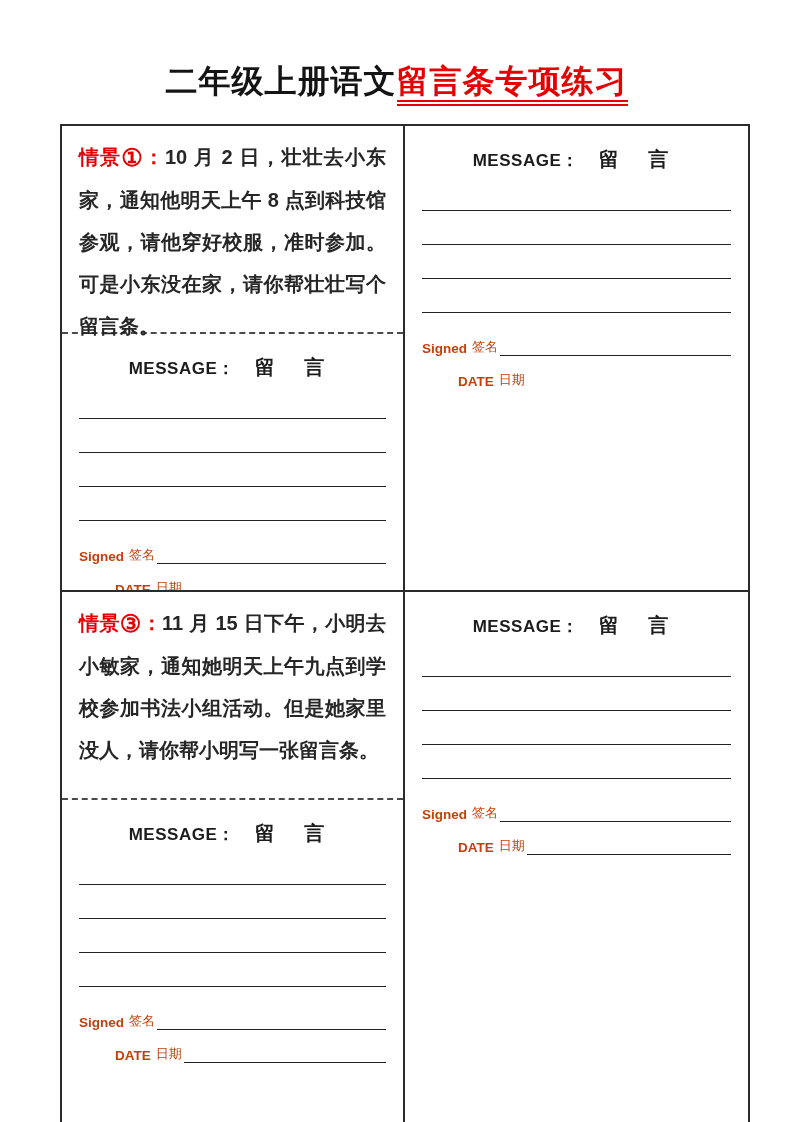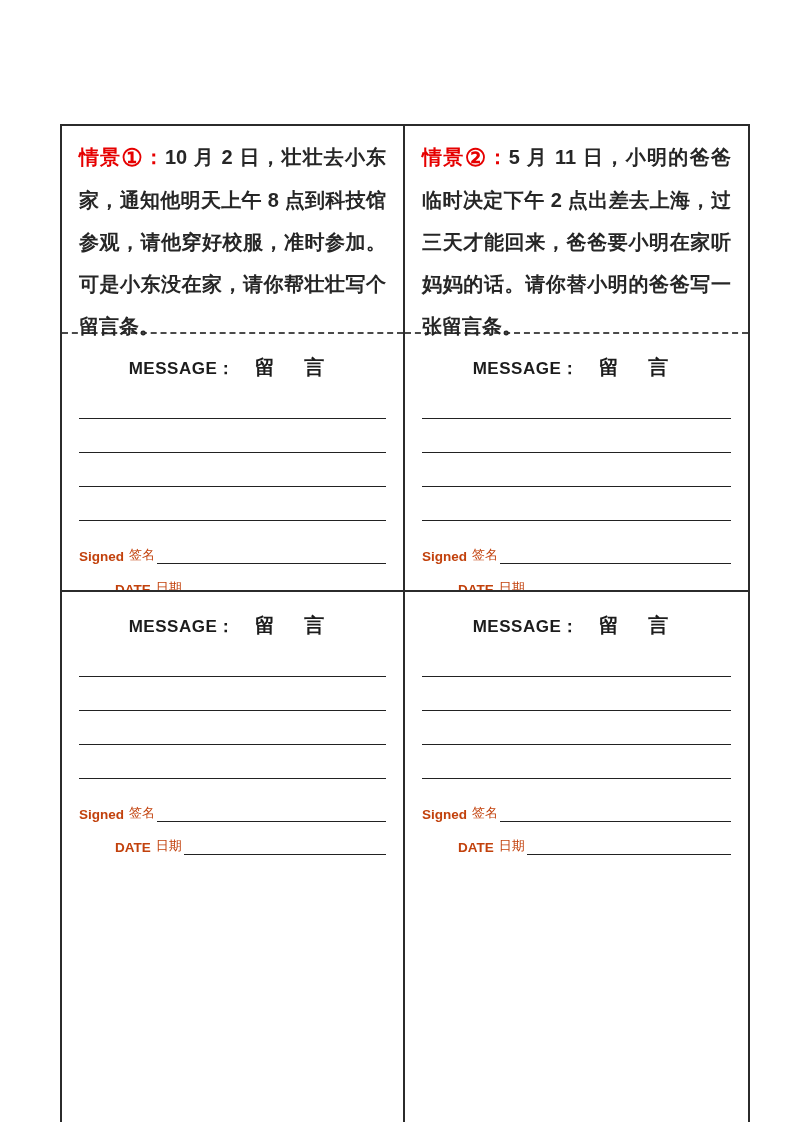--- a/index.html
+++ b/index.html
@@ -37,20 +37,21 @@
   .sign-row.date { margin-top:15px;margin-left:36px; }
   .sign-en { font-weight:bold; font-size:13.5px; }
   .sign-cn { font-size:13px; margin-left:5px; }
   .fill-line { flex:1; border-bottom:1.4px solid #222222; height:2px; margin-left:2px; }
 </style>
 </head>
 <body>
 
 <div class="page">
 
+  <h1 class="title"><span>二年级上册语文</span><span class="red-part">留言条专项练习</span></h1>
 
   <div class="sheet">
 
     <section class="cell left toprow">
       <div class="scenario"><span class="scn-label">情景<span class="circled">①</span>：</span><span>10 月 2 日，壮壮去小东家，通知他明天上午 8 点到科技馆参观，请他穿好校服，准时参加。可是小东没在家，请你帮壮壮写个留言条。</span></div>
       <div class="message">
         <div class="msg-title">
           <span class="msg-en">MESSAGE：</span><span class="msg-cn">留 言</span>
         </div>
         <div class="rule first"></div>
@@ -64,21 +65,20 @@
         </div>
         <div class="sign-row date">
           <span class="sign-en">DATE</span>
           <span class="sign-cn">日期</span>
 
         </div>
       </div>
     </section>
 
     <section class="cell toprow">
-      <div class="scenario"><span class="scn-label">情景<span class="circled">②</span>：</span><span>5 月 11 日，小明的爸爸临时决定下午 2 点出差去上海，过三天才能回来，爸爸要小明在家听妈妈的话。请你替小明的爸爸写一张留言条。</span></div>
       <div class="message">
         <div class="msg-title">
           <span class="msg-en">MESSAGE：</span><span class="msg-cn">留 言</span>
         </div>
         <div class="rule first"></div>
         <div class="rule"></div>
         <div class="rule"></div>
         <div class="rule"></div>
         <div class="sign-row">
           <span class="sign-en">Signed</span>
@@ -87,20 +87,21 @@
         </div>
         <div class="sign-row date">
           <span class="sign-en">DATE</span>
           <span class="sign-cn">日期</span>
 
         </div>
       </div>
     </section>
 
     <section class="cell left">
+      <div class="scenario"><span class="scn-label">情景<span class="circled">③</span>：</span><span>11 月 15 日下午，小明去小敏家，通知她明天上午九点到学校参加书法小组活动。但是她家里没人，请你帮小明写一张留言条。</span></div>
       <div class="message">
         <div class="msg-title">
           <span class="msg-en">MESSAGE：</span><span class="msg-cn">留 言</span>
         </div>
         <div class="rule first"></div>
         <div class="rule"></div>
         <div class="rule"></div>
         <div class="rule"></div>
         <div class="sign-row">
           <span class="sign-en">Signed</span>

